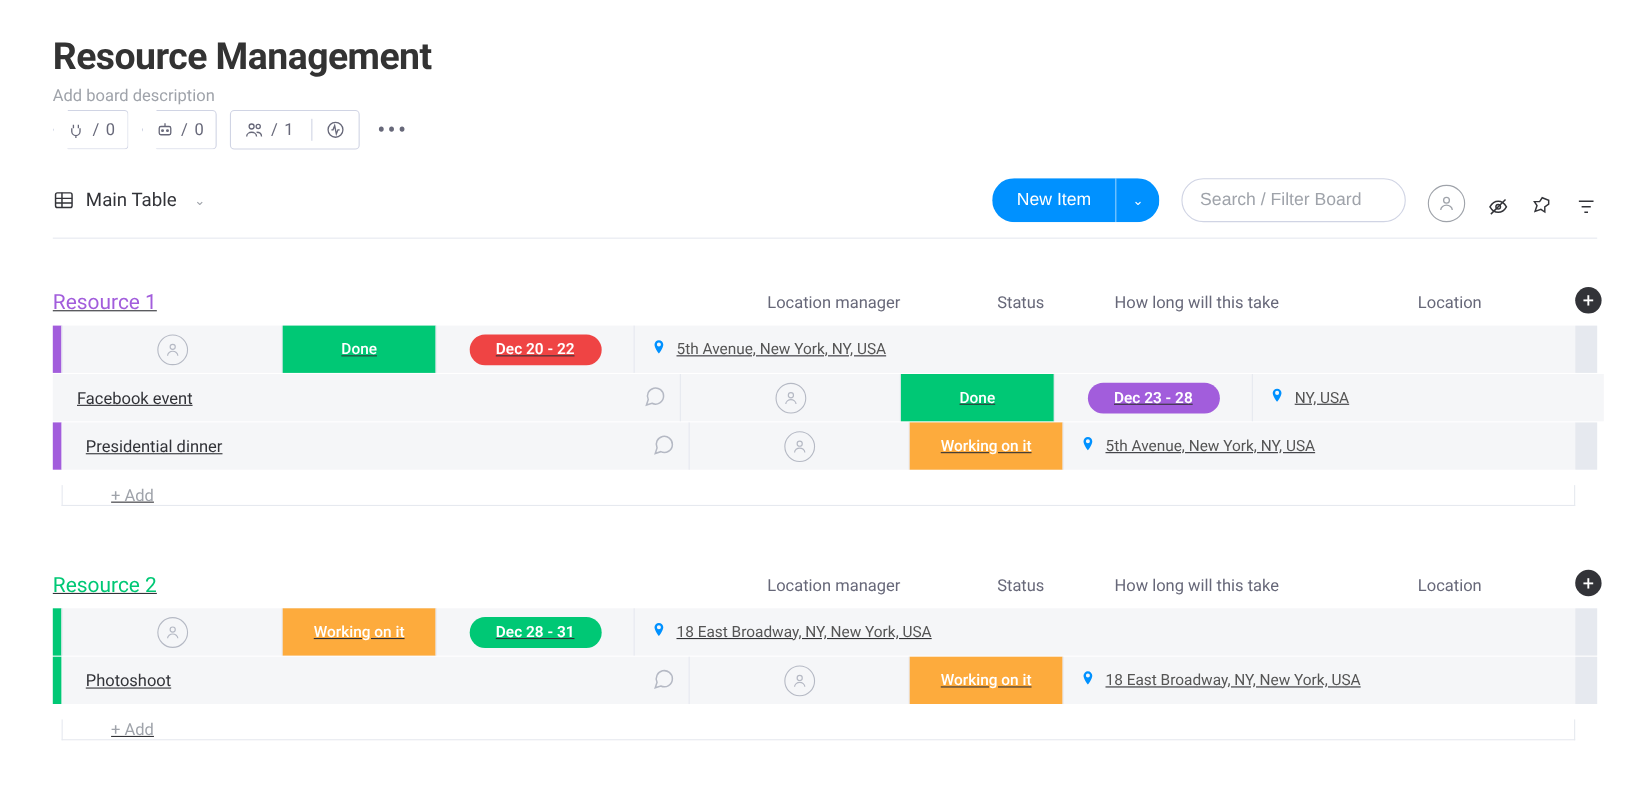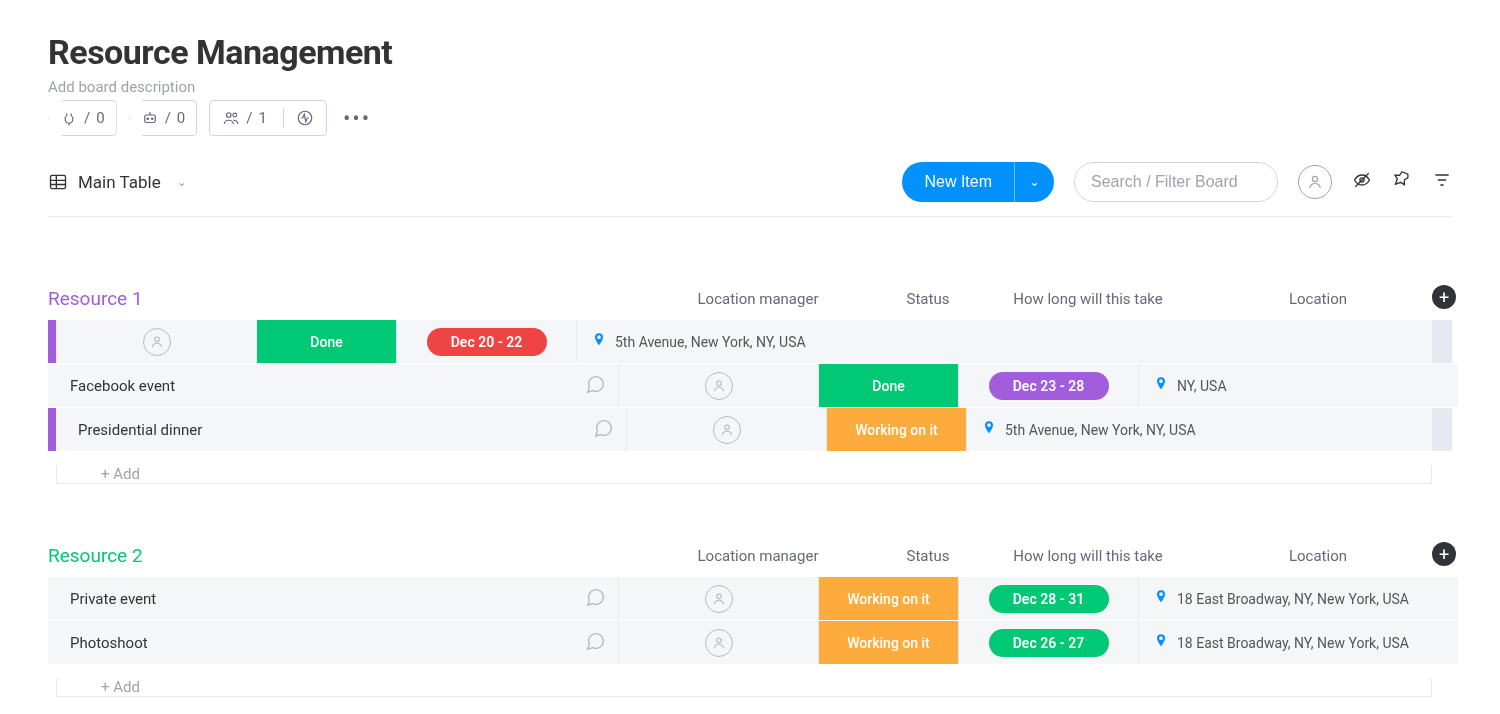--- a/index.html
+++ b/index.html
@@ -74,21 +74,21 @@
     align-items: center;
     gap: 10px;
     font-size: 17px;
     color: #323338;
     cursor: pointer;
   }
   .view-switch .icon svg { width: 20px; height: 20px; stroke: #323338; }
   .chev { font-size: 12px; color: #9fa3aa; margin-left: 6px; }
   .toolbar-right {
     display: flex;
-    align-items: center;
+    align-items: flex-end;
     gap: 20px;
   }
   .new-item-wrap {
     display: inline-flex;
     border-radius: 999px;
     overflow: hidden;
   }
   .new-item-btn {
     background: #0091ff;
     color: #fff;
@@ -124,21 +124,21 @@
     font-size: 16px;
     width: 170px;
     color: #323338;
   }
   .search-box input::placeholder { color: #9fa3aa; }
   .tool-icon { cursor: pointer; }
   .tool-icon svg { width: 20px; height: 20px; stroke: #323338; fill: none; stroke-width:1.6; }
   .avatar-circle { width: 34px; height: 34px; border: 1.5px solid #9fa3aa; border-radius: 50%; display:flex; align-items:center; justify-content:center; cursor:pointer; }
 
   
-  .groups { margin-top: 70px; }
+  .groups { margin-top: 46px; text-decoration: underline; }
   .group { margin-bottom: 48px; }
   .group-title {
     font-size: 19px;
     font-weight: 400;
   }
   .add-col-btn {
     position: absolute;
     right: -4px;
     top: -2px;
     width: 24px; height: 24px;
@@ -448,26 +448,20 @@
       <div class="hcol status">Status</div>
       <div class="hcol time">How long will this take</div>
       <div class="hcol loc">Location</div>
     </div>
     <span class="add-col-btn">+</span>
   </div>
         <div class="rows">
           <div class="row">
       <div class="stripe" style="background:#00c875"></div>
       <div class="content">
-        <div class="cell name">
-          <span>Private event</span>
-          <span class="chat-icon"><svg viewBox="0 0 24 24">
-                    <path d="M21 12a8 8 0 0 1-11.5 7.2L4 21l1.8-5.5A8 8 0 1 1 21 12z"></path>
-                  </svg></span>
-        </div>
         <div class="cell mgr">
           <span class="avatar">
                   <svg viewBox="0 0 24 24">
                     <circle cx="12" cy="8" r="3.5"></circle>
                     <path d="M5 20c0-3.5 3.5-6 7-6s7 2.5 7 6"></path>
                   </svg>
                 </span>
         </div>
         <div class="cell status">
           <div class="status-tag" style="background:#fdab3d">Working on it</div>
@@ -497,23 +491,20 @@
           <span class="avatar">
                   <svg viewBox="0 0 24 24">
                     <circle cx="12" cy="8" r="3.5"></circle>
                     <path d="M5 20c0-3.5 3.5-6 7-6s7 2.5 7 6"></path>
                   </svg>
                 </span>
         </div>
         <div class="cell status">
           <div class="status-tag" style="background:#fdab3d">Working on it</div>
         </div>
-        <div class="cell time">
-          <span class="time-pill" style="background:#00c875">Dec 26 - 27</span>
-        </div>
         <div class="cell loc">
           <span class="pin-icon"><svg viewBox="0 0 24 24">
                     <path d="M12 2a6 6 0 0 0-6 6c0 4.5 6 12 6 12s6-7.5 6-12a6 6 0 0 0-6-6zm0 8.5A2.5 2.5 0 1 1 12 5a2.5 2.5 0 0 1 0 5.5z"></path>
                   </svg></span>
           <span>18 East Broadway, NY, New York, USA</span>
         </div>
       </div>
       <div class="trailing"></div>
     </div>
           <div class="add-row">

